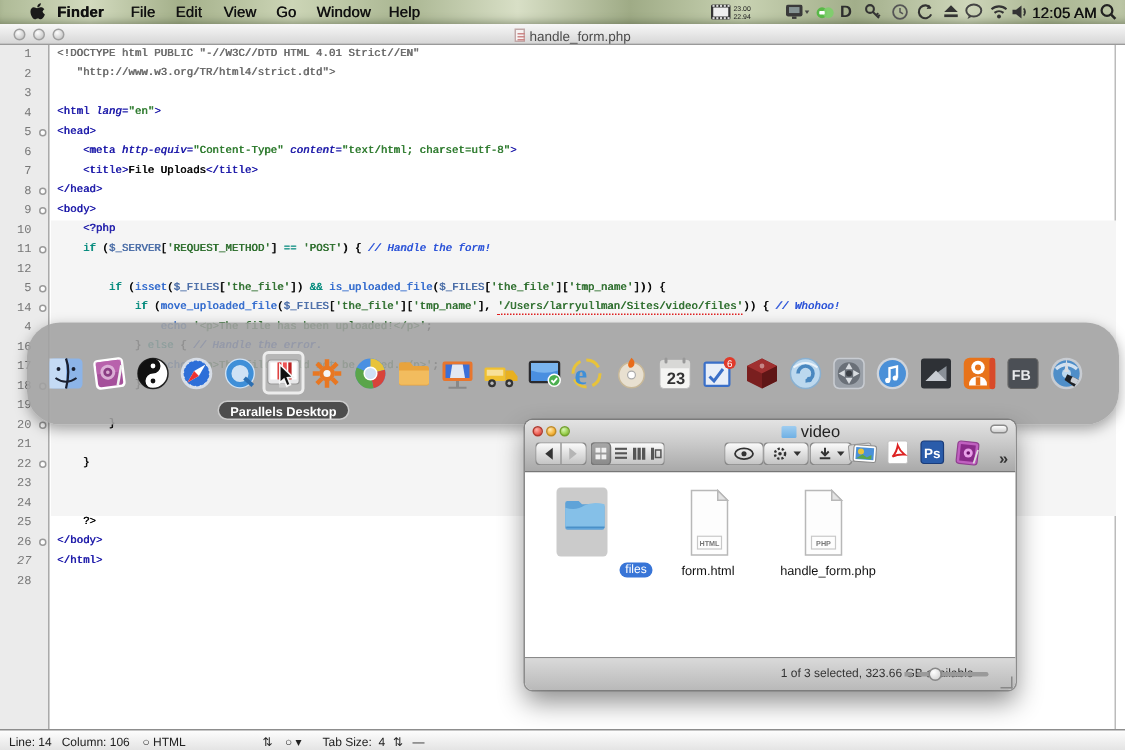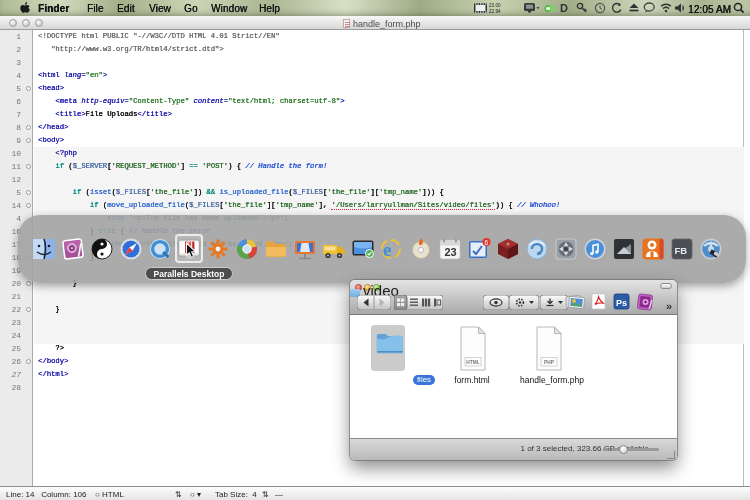--- a/index.html
+++ b/index.html
@@ -49,21 +49,21 @@
 #selbox { position:absolute; left:175px; top:233.5px; width:28px; height:29px; border:2px solid #ececec; border-radius:4px; background:rgba(255,255,255,0.15); }
 #cursor { position:absolute; left:185px; top:242px; width:12px; height:17px; z-index:5; }
 #applabel { position:absolute; left:145px; top:267px; width:88px; height:13px; border-radius:7px;
   background:rgba(60,60,60,0.85); border:1px solid #ccc; color:#fff; font-size:8.5px; font-weight:bold; text-align:center; line-height:12px; }
 
 #finder { position:absolute; left:350px; top:280px; width:327px; height:180px; border-radius:5px;
   box-shadow:0 0 0 1px rgba(100,100,100,.6), 0 8px 18px rgba(0,0,0,.45); background:#fff; }
 #ftop { position:absolute; left:0; top:0; width:327px; height:35px; border-radius:5px 5px 0 0;
   background:linear-gradient(#e3e3e3,#cdcdcd 40%,#a9a9a9); border-bottom:1px solid #777; }
 .ftl { position:absolute; top:3.5px; width:7px; height:7px; border-radius:50%; }
-#ftitle { position:absolute; left:0; top:1.5px; width:381px; text-align:left; font-size:15px; color:#222; }
+#ftitle { position:absolute; left:0; top:1.5px; width:381px; text-align:center; font-size:11px; color:#222; }
 #fcapsule { position:absolute; left:310px; top:3px; width:12px; height:6px; border-radius:3px; background:linear-gradient(#fff,#cfcfcf); border:1px solid #8a8a8a; }
 #fcontent { position:absolute; left:1px; top:35px; width:325px; height:123px; background:#fff; }
 #fstatus { position:absolute; left:0; top:158px; width:327px; height:22px; border-radius:0 0 5px 5px;
   background:linear-gradient(#d9d9d9,#b9b9b9); border-top:1px solid #8a8a8a; font-size:8.5px; color:#333; text-align:right; }
 </style>
 </head>
 <body>
 <div id="screen">
   <div id="editor">
     <div id="phpband"></div>

